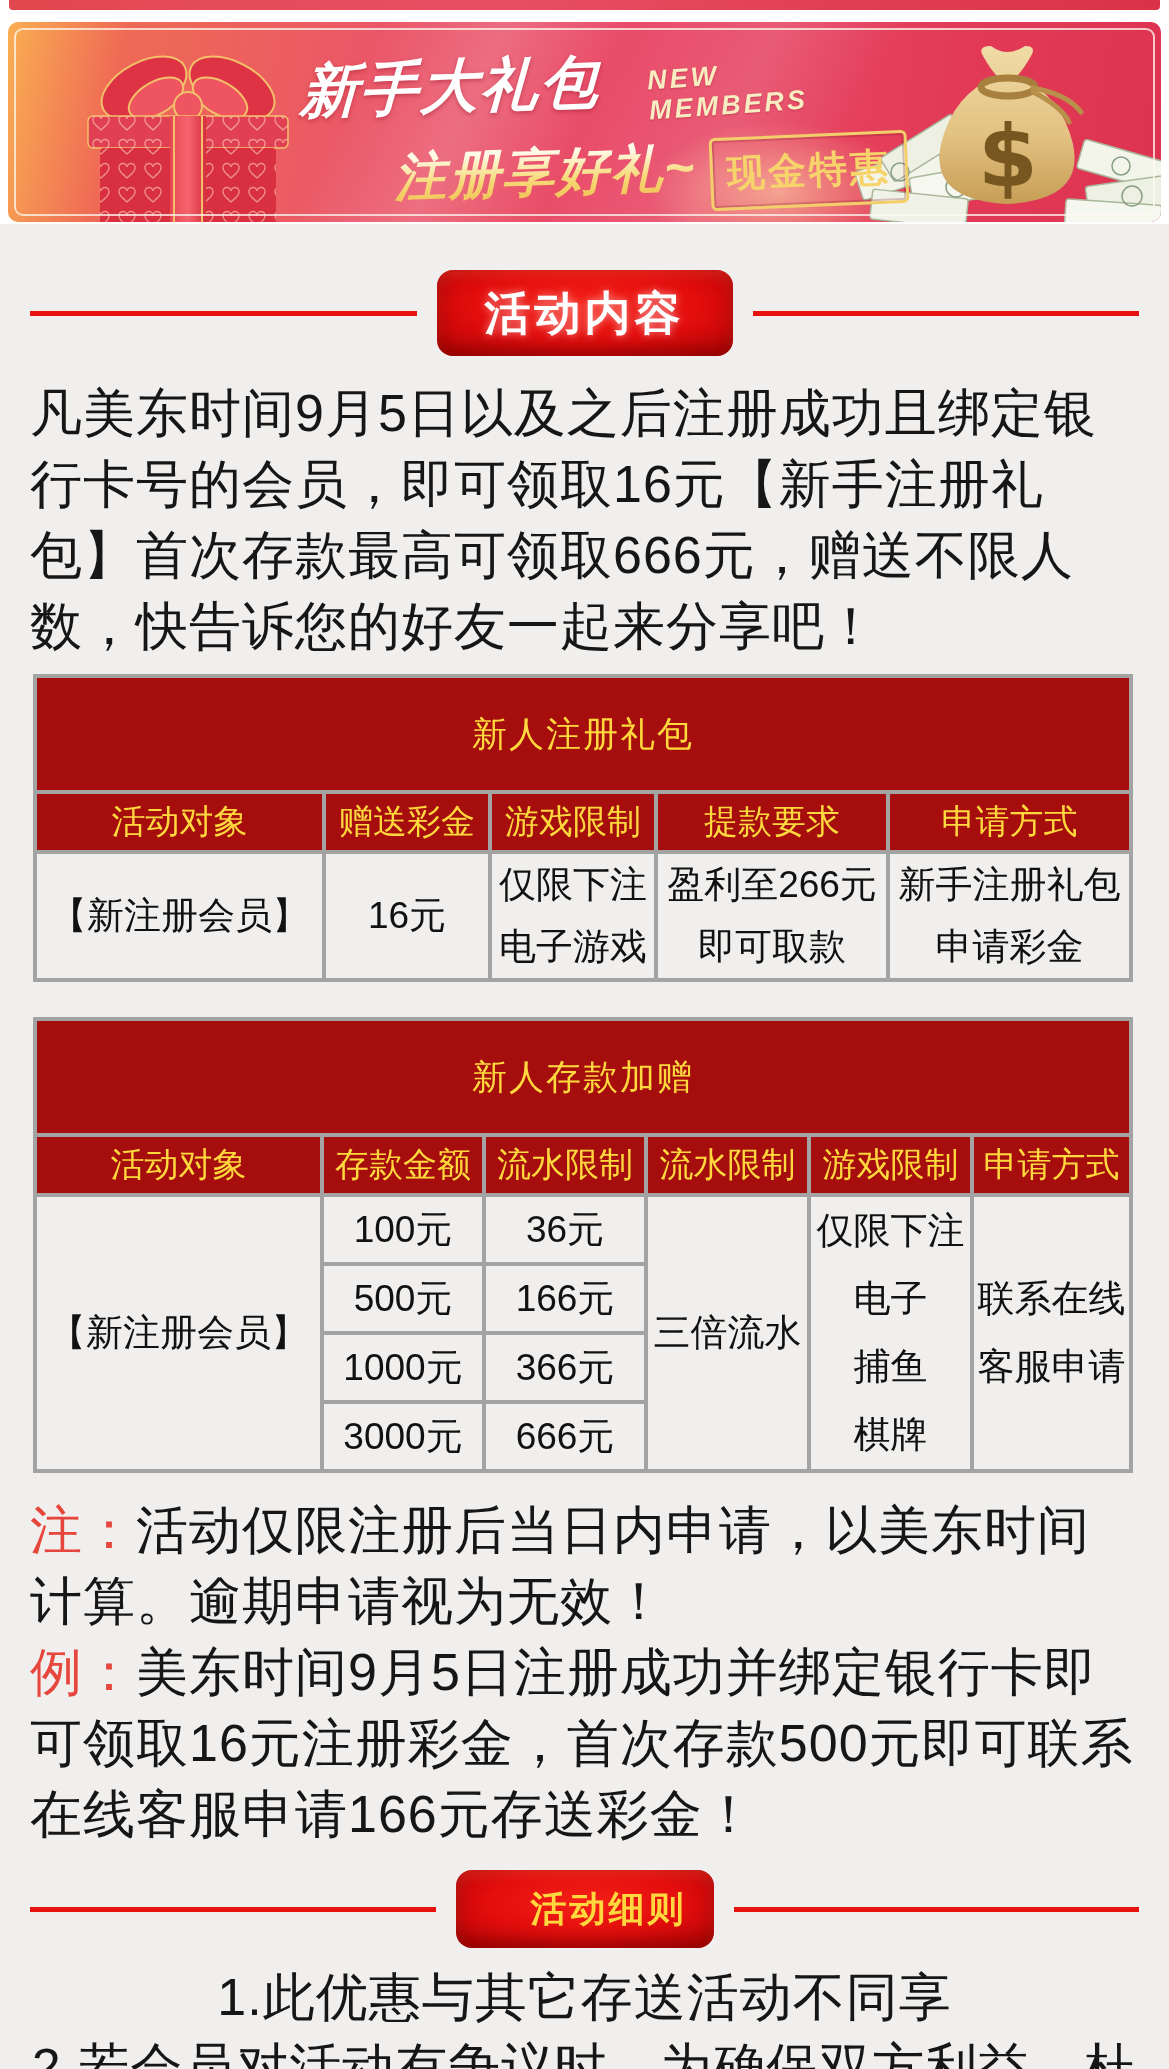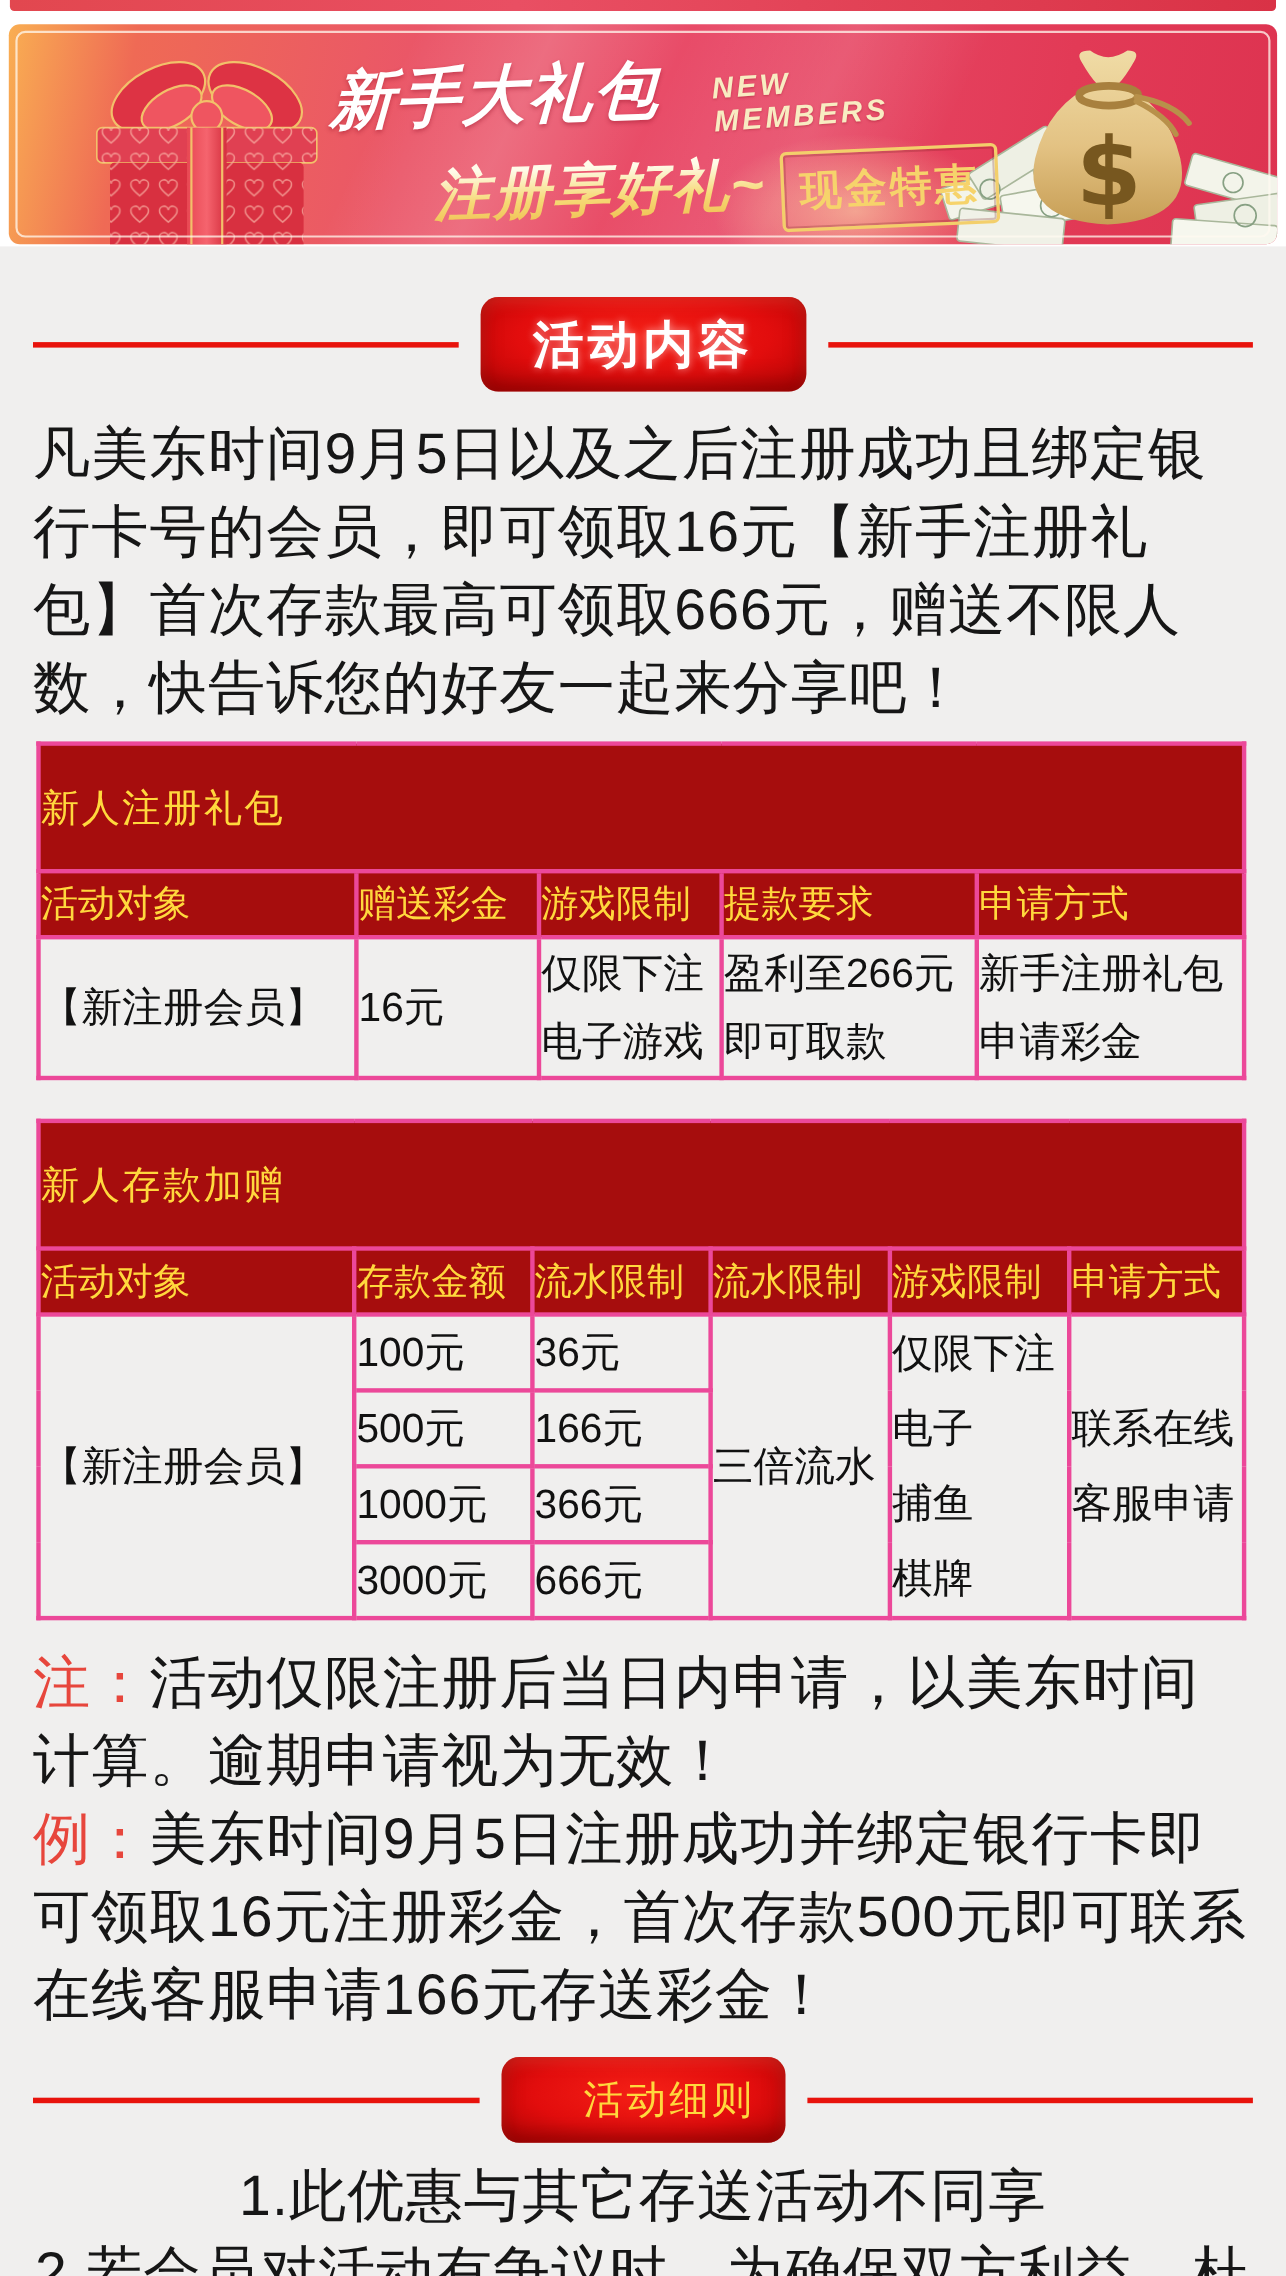--- a/index.html
+++ b/index.html
@@ -60,30 +60,30 @@
   .sec-line { flex:1; height:5px; background:#e8130c; }
   .sec-badge {
     margin:0 20px; border-radius:16px; text-align:center;
     background:radial-gradient(ellipse at 50% 42%,#f52016 0%,#e20d0d 55%,#b30303 100%);
     box-shadow:inset 0 -8px 18px rgba(110,0,0,.55), inset 0 6px 12px rgba(255,90,70,.35);
   }
   .sec-row.first { margin-top:46px; }
   .badge-content { width:296px; height:86px; line-height:86px; font-size:46px; font-weight:700;
     color:#ffffff; letter-spacing:4px; text-shadow:0 0 8px rgba(255,255,255,.55); }
   .sec-row.second { margin-top:20px; }
-  .badge-rules { width:210px; height:78px; line-height:78px; font-size:36px; font-weight:400;
+  .badge-rules { width:210px; height:78px; line-height:78px; font-size:36px; font-weight:700;
     color:#ffd83d; letter-spacing:3px;margin-left:48px; }
 
   
   .para { margin:22px 30px 0 30px; font-size:52px; line-height:71px; letter-spacing:1px; color:#161616; }
   .note-label { color:#e7463c; }
 
   
   table.promo { border-collapse:collapse; width:1100px; margin-left:33px; table-layout:fixed; }
-  table.promo td { border:4px solid #ec4899; vertical-align:middle; }
+  table.promo td { border:4px solid #a3a3a3; text-align:center; vertical-align:middle; }
   td.band { background:#a60d0d; color:#ffd83d; font-size:35px; letter-spacing:2px; }
   td.hdr  { background:#a60d0d; color:#ffd83d; font-size:34px; }
   td.cell { background:#f0efee; color:#111111; font-size:37px; }
   .t1 { margin-top:12px; }
   .t1 td.band { height:116px; }
   .t1 td.hdr  { height:60px; }
   .t1 td.cell { height:124px; }
   .t1 .two-line div { line-height:62px; }
   .t2 { margin-top:35px;padding-left:40px; }
   .t2 td.band { height:116px; }

